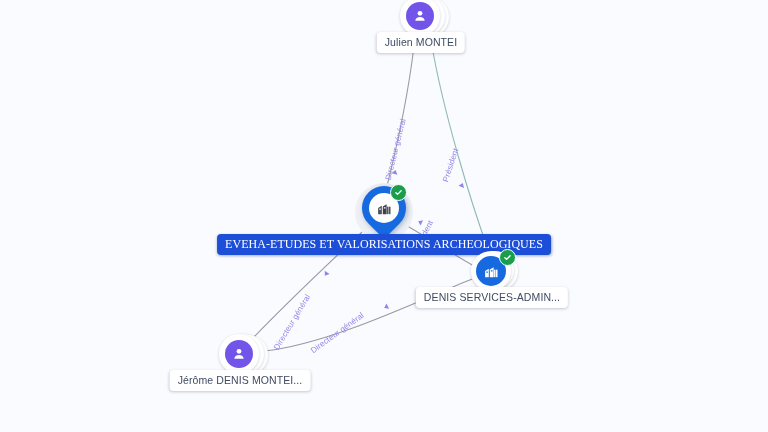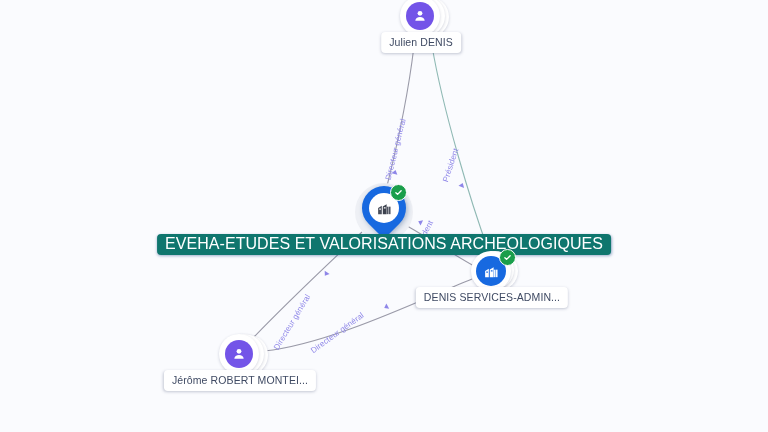--- a/index.html
+++ b/index.html
@@ -138,25 +138,26 @@
     font-size: 10.5px;
     line-height: 14px;
     padding: 3px 8px 4px 8px;
     border-radius: 4px;
     background: #ffffff;
     color: #3f4a63;
     box-shadow: 0 1px 3px rgba(40,50,90,0.26);
     letter-spacing: .1px;
   }
   .node-label.primary {
-    background: #0f766e;
+    background: #1d4ed8;
     color: #ffffff;
     box-shadow: 0 1px 3px rgba(20,60,130,0.4);
-    font-size: 16px;
+    font-size: 12px;
     letter-spacing: .05px;
+    font-family: Liberation Serif, serif;
   }
 
   
   .edge-label {
     position: absolute;
     white-space: nowrap;
     font-size: 8px;
     line-height: 9px;
     color: #8e86e8;
     transform-origin: 0 50%;
@@ -212,21 +213,21 @@
       <div class="stack-card c2"></div>
       <div class="stack-card c1"></div>
       <div class="avatar-circle">
         <svg width="16" height="16" viewBox="0 0 24 24" fill="#ffffff">
           <circle cx="12" cy="8" r="3.6"></circle>
           <path d="M5 19c0-3.6 3.2-5.6 7-5.6s7 2 7 5.6z"></path>
         </svg>
       </div>
     </div>
   </div>
-  <div class="node-label" style="left:421px; top:32px;">Julien DENIS</div>
+  <div class="node-label" style="left:421px; top:32px;">Julien MONTEI</div>
 
   <div class="node" style="left:384px; top:214px;">
     <div class="pin-halo"></div>
     <div class="pin-wrap">
       <div class="pin-body"></div>
       <div class="pin-inner">
         <svg width="17" height="17" viewBox="0 0 24 24" fill="#4a4f5c">
           <path d="M3 20V11.2l5.2-3.1V20z"></path>
           <path d="M9.6 20V9.2l5.4-3.2V20z" fill="#3c414d"></path>
           <rect x="15.6" y="9.4" width="2.1" height="10.6"></rect>
@@ -272,15 +273,15 @@
       <div class="stack-card c2"></div>
       <div class="stack-card c1"></div>
       <div class="avatar-circle">
         <svg width="16" height="16" viewBox="0 0 24 24" fill="#ffffff">
           <circle cx="12" cy="8" r="3.6"></circle>
           <path d="M5 19c0-3.6 3.2-5.6 7-5.6s7 2 7 5.6z"></path>
         </svg>
       </div>
     </div>
   </div>
-  <div class="node-label" style="left:240px; top:370px;">Jérôme ROBERT MONTEI...</div>
+  <div class="node-label" style="left:240px; top:370px;">Jérôme DENIS MONTEI...</div>
 
 </div>
 
 </body></html>

